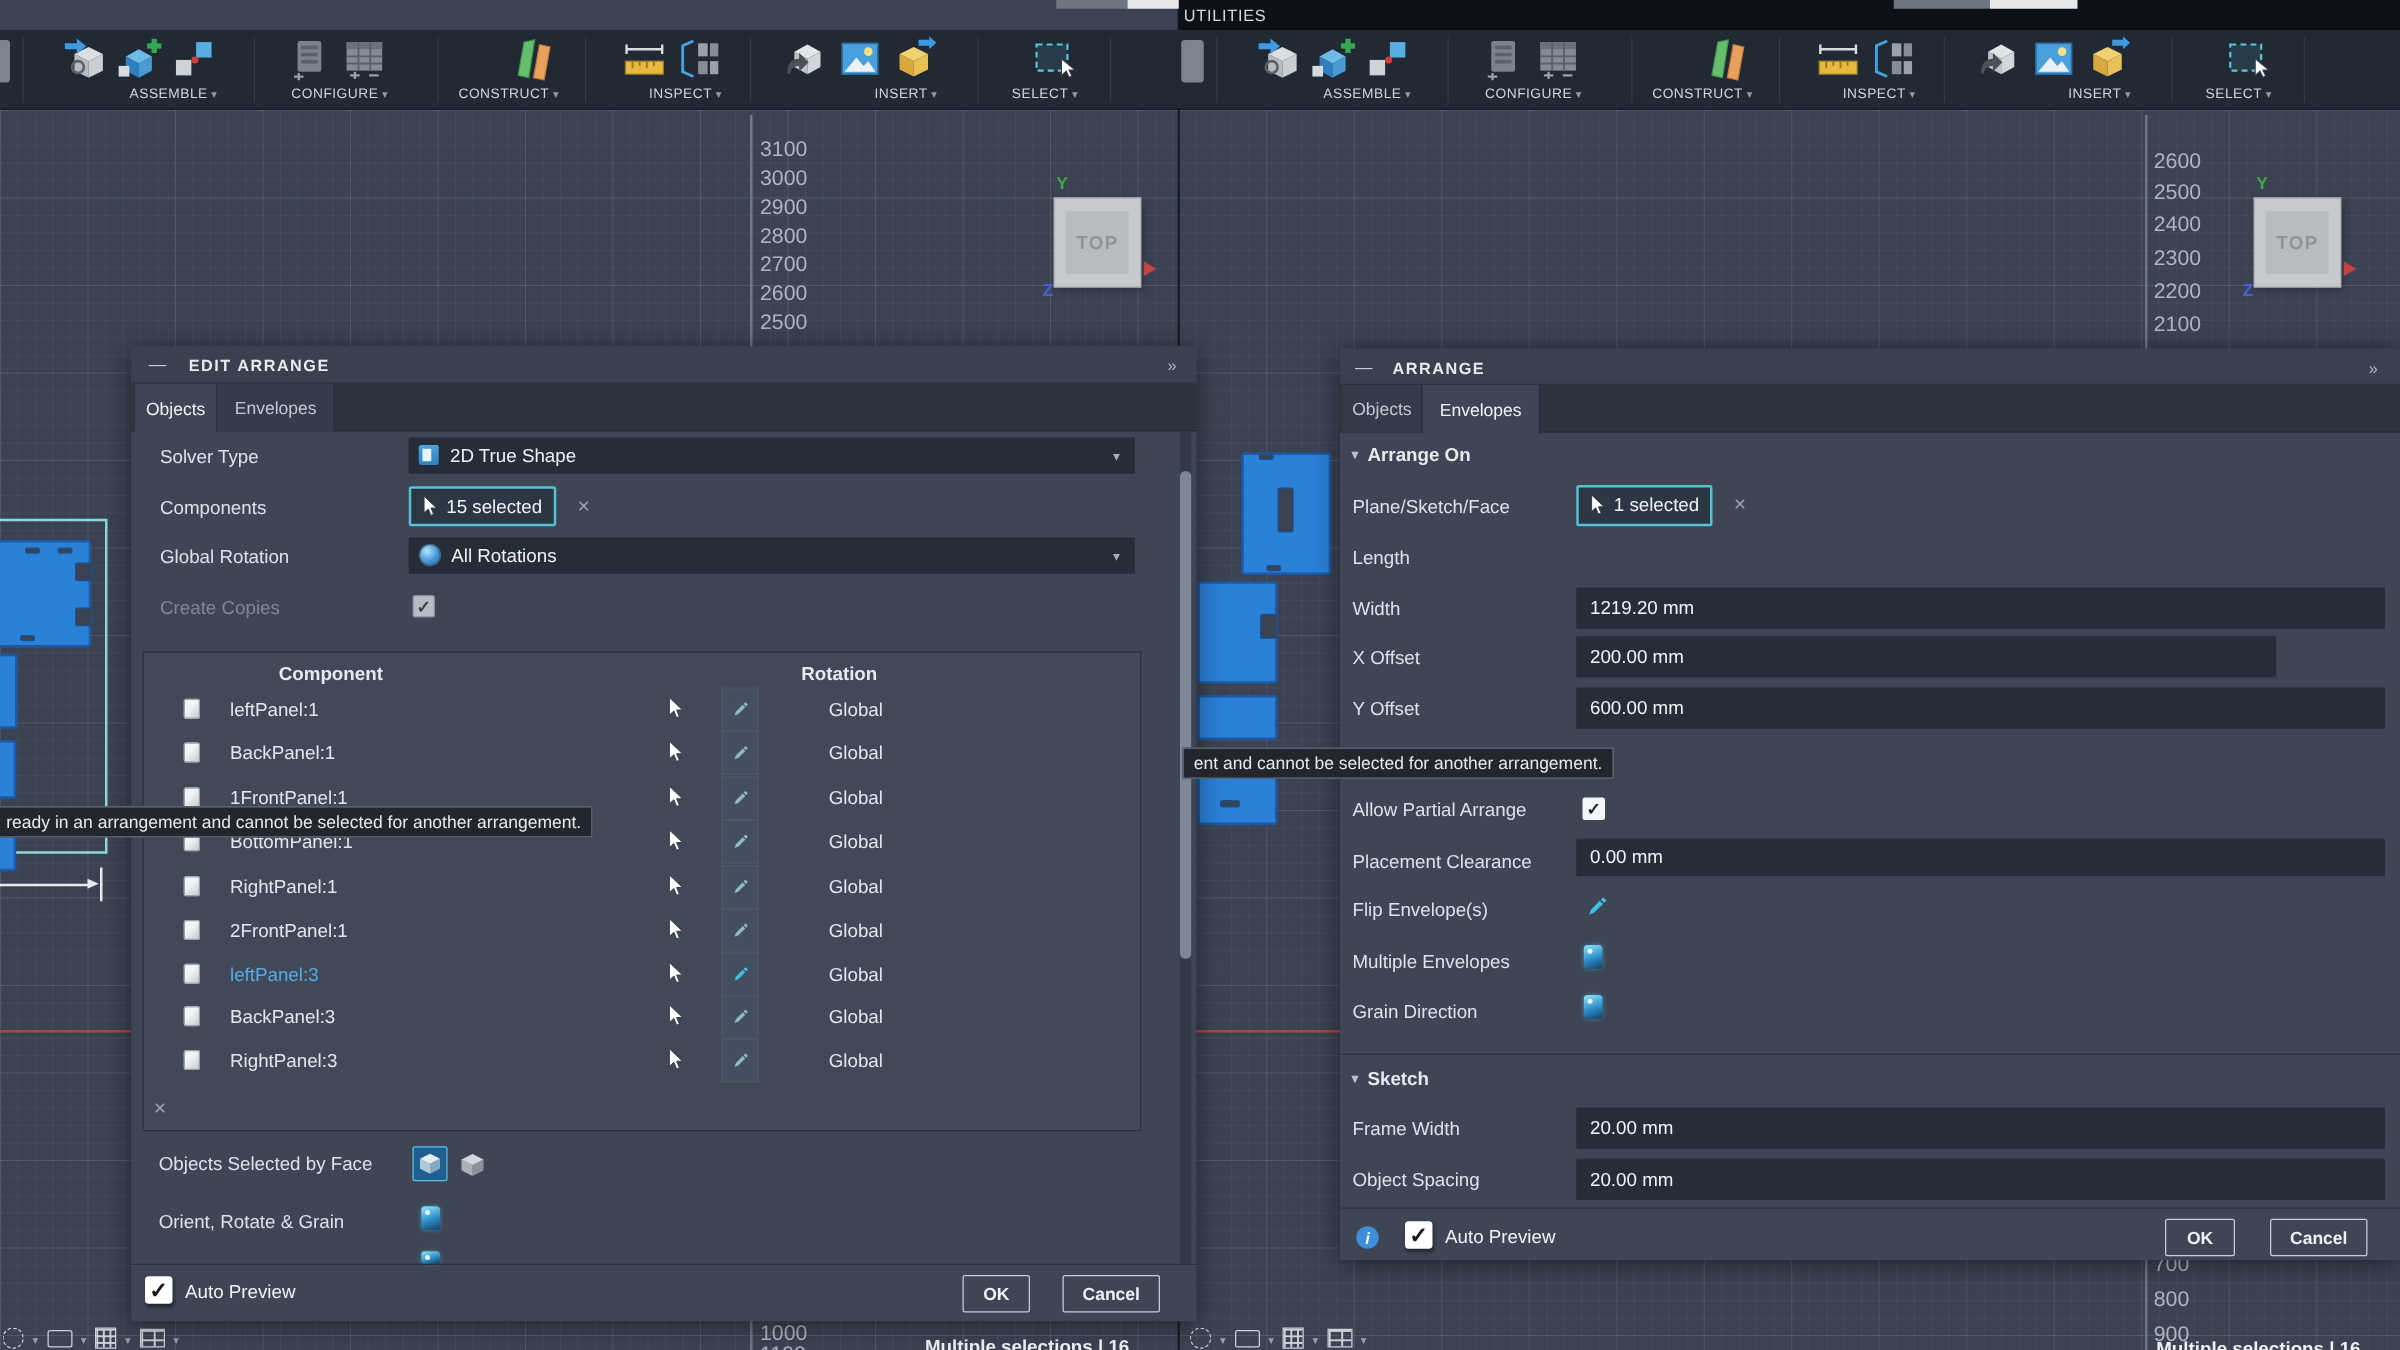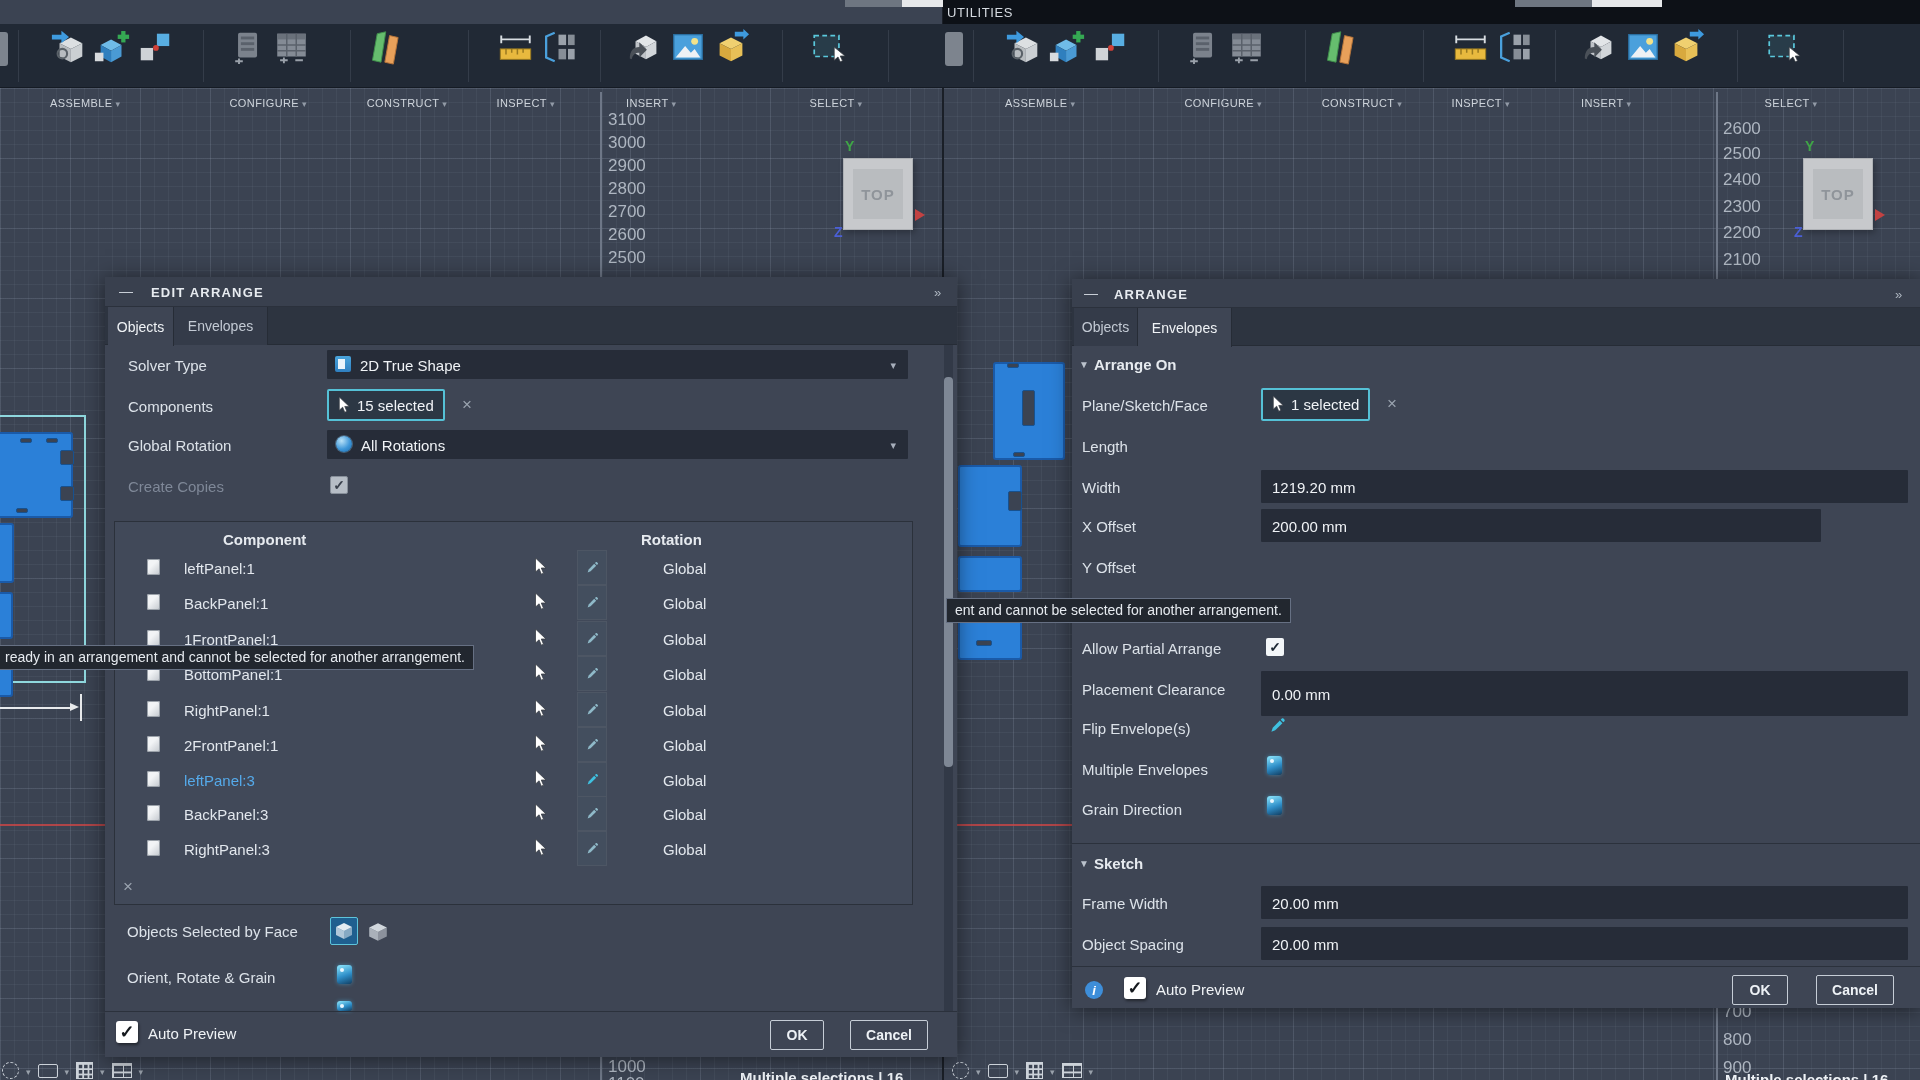--- a/index.html
+++ b/index.html
@@ -6,21 +6,21 @@
   *{box-sizing:border-box;}
   .abs{position:absolute;}
   #screen{position:relative;width:1920px;height:1080px;overflow:hidden;background:#3b4352;}
 
   
   .topstrip{background:#0d1117;height:24px;z-index:5;}
   .topstrip .ttext{position:absolute;top:5px;left:4px;font-size:13px;color:#d6dbe1;letter-spacing:.6px;}
   .tabstub{height:7px;top:0;z-index:6;border-radius:0 0 0 0;}
   .toolbar{background:#212935;height:64px;top:24px;border-bottom:1px solid #151b24;z-index:5;}
   .tsep{position:absolute;width:1px;top:6px;height:52px;background:#343c49;}
-  .tgroup{position:absolute;top:2px;transform:translateX(-50%);display:flex;flex-direction:column;align-items:flex-start;gap:28px;}
+  .tgroup{position:absolute;top:2px;transform:translateX(-50%);display:flex;flex-direction:column;align-items:flex-end;}
   .ticons{display:flex;gap:5px;align-items:center;height:42px;}
   .ticon{width:38px;height:38px;}
   .tlabel{font-size:11px;color:#ced4db;letter-spacing:.4px;white-space:nowrap;margin-top:1px;}
   .tlabel::after{content:" ▾";font-size:9px;color:#929aa6;}
   .particon{background:#8d949e;border-radius:3px;opacity:.85;}
 
   
   .canvas{background-color:#3b4352;
     background-image:
       linear-gradient(rgba(205,218,240,.05) 1px,transparent 1px),
@@ -688,28 +688,31 @@
     <div class="field" style="left:189px;top:191px;width:647px;height:33px">
       <span class="val">1219.20 mm</span>
     </div>
 
     <span class="lbl" style="left:10px;top:239px">X Offset</span>
     <div class="field" style="left:189px;top:230px;width:560px;height:33px">
       <span class="val">200.00 mm</span>
     </div>
 
     <span class="lbl" style="left:10px;top:280px">Y Offset</span>
+    <div class="field" style="left:189px;top:271px;width:647px;height:33px">
+      <span class="val">600.00 mm</span>
+    </div>
 
     <span class="lbl" style="left:10px;top:361px">Allow Partial Arrange</span>
     <div class="cb-white" style="left:194px;top:359px">
         <span>✓</span>
       </div>
 
     <span class="lbl" style="left:10px;top:402px">Placement Clearance</span>
-    <div class="field" style="left:189px;top:392px;width:647px;height:45px">
+    <div class="field" style="left:189px;top:392px;width:647px;height:30px">
       <span class="val">0.00 mm</span>
     </div>
 
     <span class="lbl" style="left:10px;top:441px">Flip Envelope(s)</span>
     <svg class="abs" style="left:196px;top:438px;width:18px;height:18px;color:#3fc1e0">
         <use href="#pen"></use>
       </svg>
 
     <span class="lbl" style="left:10px;top:482px">Multiple Envelopes</span>
     <span class="miniblue" style="left:195px;top:477px"></span>

